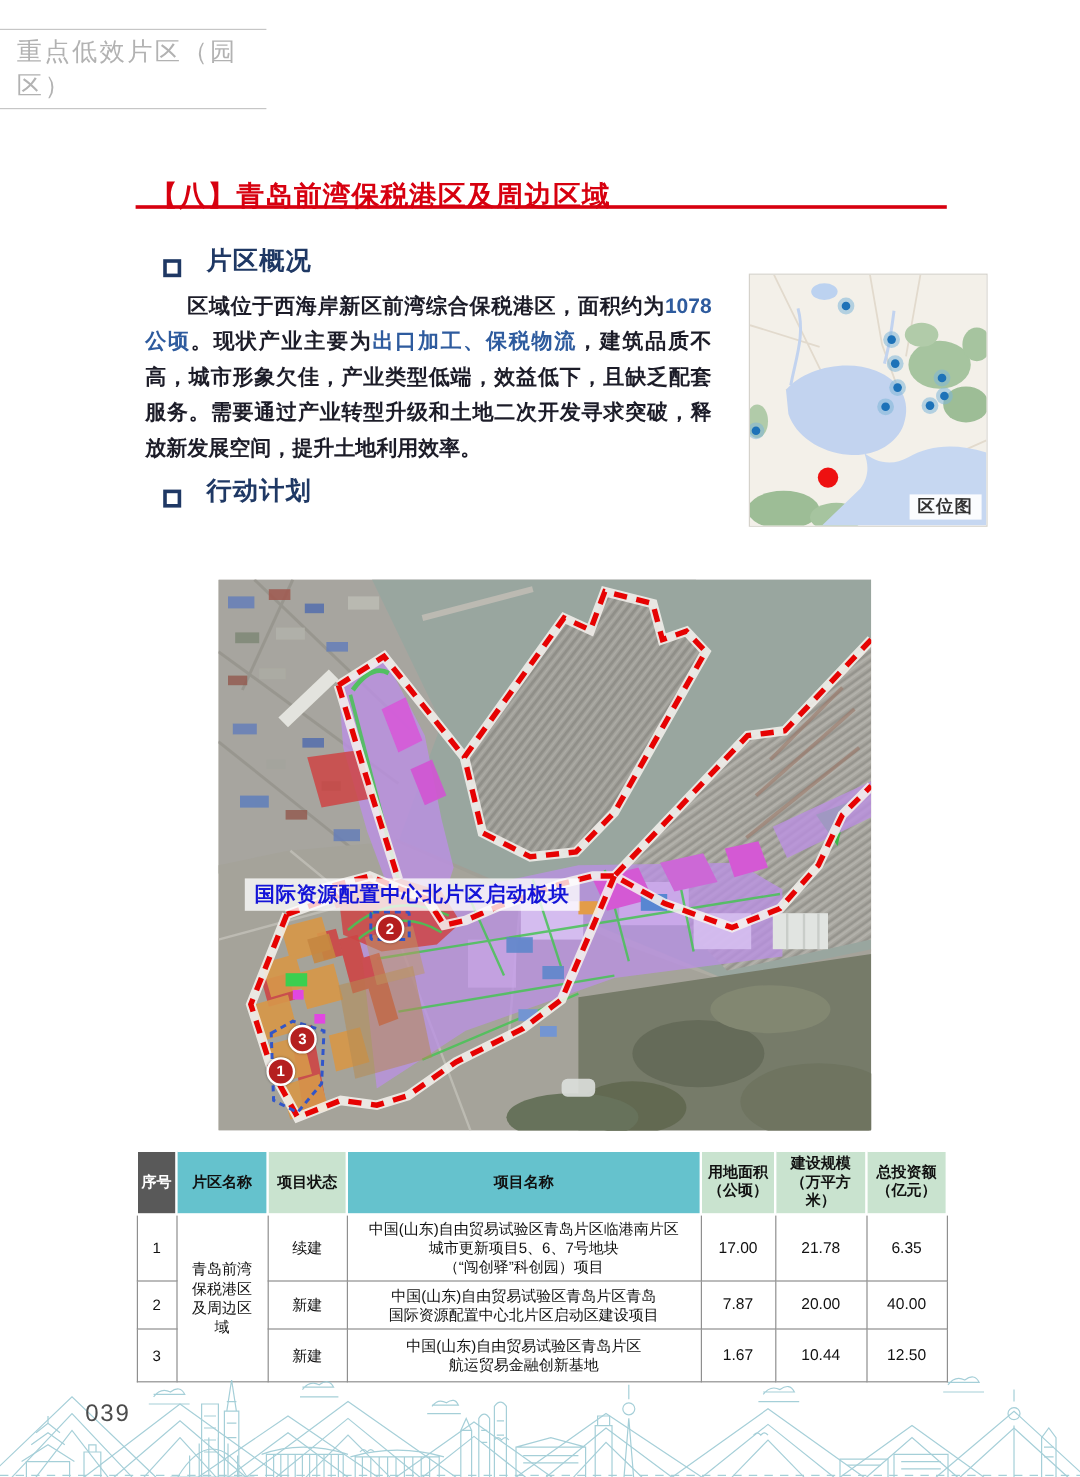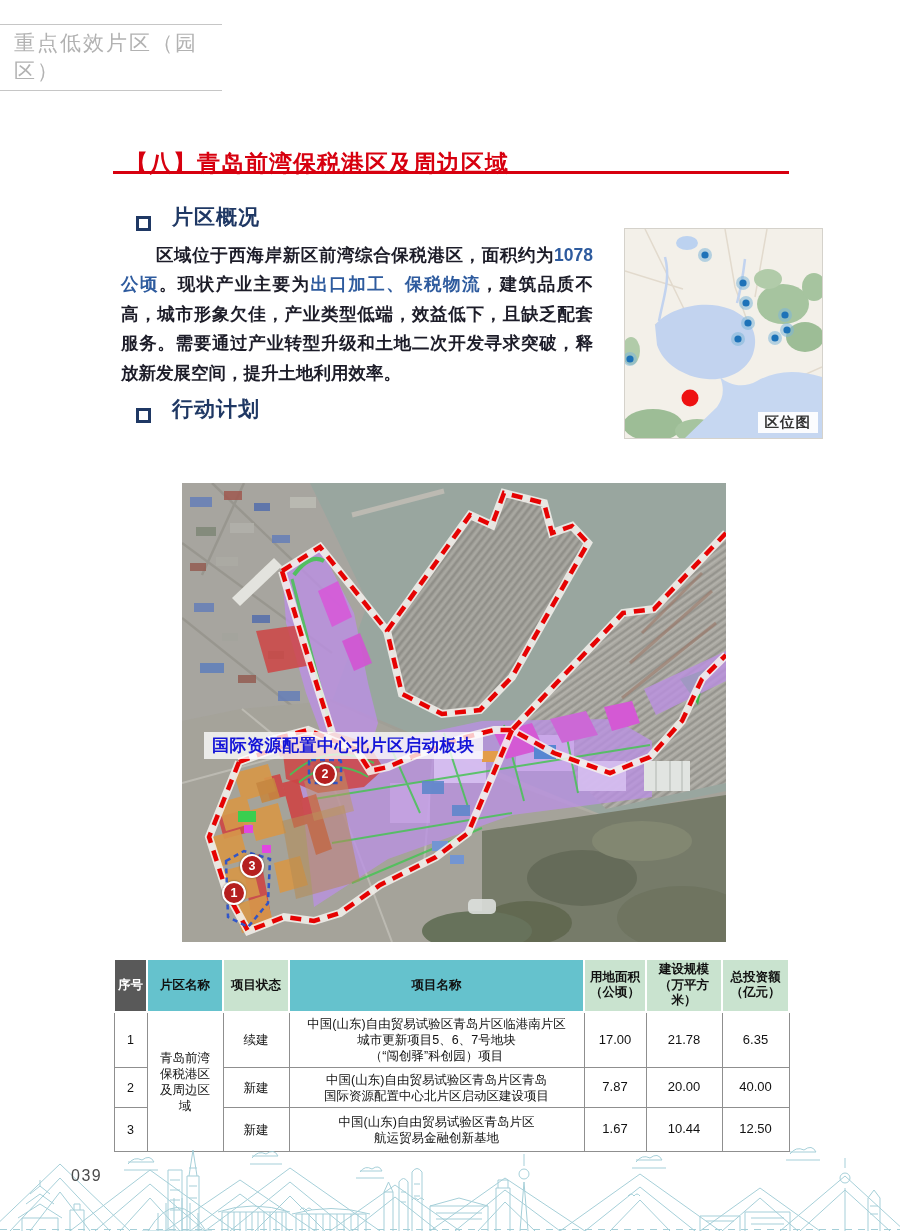--- a/index.html
+++ b/index.html
@@ -63,21 +63,21 @@
     padding:2px 12px;line-height:1.3;background:#fff;}
   .projects thead tr{height:34px;}
   .projects tr.r1{height:56px;}
   .projects tr.r2{height:40px;}
   .projects tr.r3{height:44px;}
   .projects td.pname{white-space:pre-line;}
   .projects td.num{font-size:13px;}
 
   
   .footer{position:absolute;left:0;top:1140px;width:900px;height:91px;}
-  .pageno{position:absolute;left:71px;top:27px;color:#4b4b4b;font-size:16px;letter-spacing:1.5px;}
+  .pageno{position:absolute;left:71px;top:27px;color:#4b4b4b;font-size:20px;letter-spacing:1.5px;}
 </style>
 </head>
 <body>
 
 <div class="page">
 
   <div class="header-tag">
     <span>重点低效片区（园区）</span>
   </div>
 

